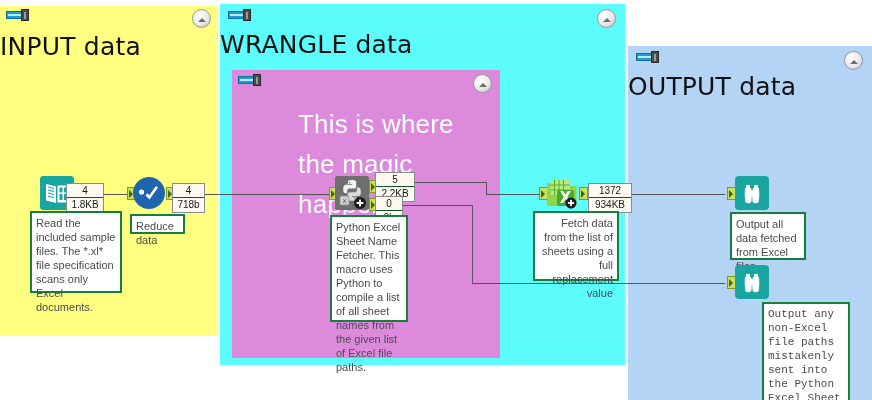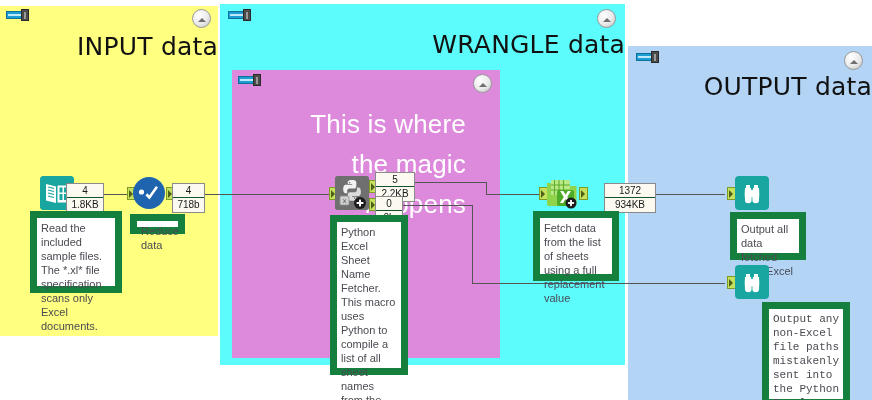--- a/index.html
+++ b/index.html
@@ -13,21 +13,21 @@
 
   
   .container{position:absolute;box-sizing:border-box;}
   .c-input   {left:0px;   top:6px;  width:218px; height:330px; background:#ffff80;}
   .c-wrangle {left:220px; top:4px;  width:405px; height:361px; background:#5cfcfc;}
   .c-output  {left:628px; top:4px;  width:244px; height:381px; background:#b3d4f5;margin-top:42px;}
   .c-magic   {left:232px; top:70px; width:268px; height:288px; background:#dd8adc;}
 
   .c-title{
     position:absolute; left:0; right:0; top:26px;
-    text-align:right; color:#111; font-size:25px; letter-spacing:0.2px;
+    text-align:left; color:#111; font-size:25px; letter-spacing:0.2px;
     font-family:"DejaVu Sans", sans-serif;
   }
   .c-magic .c-title{
     top:34px; color:#ffffff; font-size:26px; line-height:40px;
     font-family:"Liberation Sans", sans-serif;
   }
 
   
   .tog{position:absolute; width:24px; height:12px;}
   .tog .bar{position:absolute;left:0;top:2px;width:17px;height:8px;background:#1a9ed4;border:1px solid #0e6f99;box-sizing:border-box;}
@@ -60,21 +60,21 @@
     position:absolute;background:#fbf9f0;border:1px solid #8a8a8a;
     font-size:10px;line-height:11px;color:#1a1a1a;text-align:center;
     padding:1px 3px 2px 3px; box-sizing:border-box;
     font-family:"Liberation Sans", sans-serif; white-space:nowrap;
   }
   .badge .n{display:block;}
   .badge .s{display:block;border-top:1px solid #14532d;margin:1px -3px 0 -3px;padding-top:1px;}
 
   
   .note{
-    position:absolute;background:#ffffff;border:7px solid #15803d;
+    position:absolute;background:#ffffff;border:2px solid #15803d;
     color:#4a4a52;font-size:11px;line-height:14px;
     padding:3px 4px; box-sizing:border-box;
     font-family:"Liberation Sans", sans-serif;
   }
 
   
   .wire{position:absolute;background:#555;}
   .wh{height:1px;} .wv{width:1px;}
 
   
@@ -193,45 +193,45 @@
     <div class="anchor" style="left:34px;top:22px;"></div>
   </div>
   <div class="badge" style="left:375px;top:172px;width:40px;">
     <span class="n">5</span>
     <span class="s">2.2KB</span>
   </div>
   <div class="badge" style="left:375px;top:196px;width:28px;">
     <span class="n">0</span>
     <span class="s">0b</span>
   </div>
-  <div class="note" style="left:330px;top:215px;width:78px;height:160px;">Python Excel Sheet Name Fetcher. This macro uses Python to compile a list of all sheet names from the given list of Excel file paths.</div>
+  <div class="note" style="left:330px;top:215px;width:78px;height:107px;">Python Excel Sheet Name Fetcher. This macro uses Python to compile a list of all sheet names from the given list of Excel file paths.</div>
 
   <div class="tool" style="left:545px;top:176px;">
     <div class="anchor" style="left:-6px;top:11px;"></div>
     <div class="tool-ico ico-excel">
       <svg width="34" height="34" viewBox="0 0 34 34">
         <path d="M2 7 h12 l2.5 3 h15 v18 a2 2 0 0 1 -2 2 h-25.5 a2 2 0 0 1 -2 -2 z" fill="#8fd44a"></path>
         <rect x="6" y="4" width="19" height="15" rx="1" fill="#b9e887"></rect>
         <g stroke="#5fae2b" stroke-width="1.1">
           <path d="M9.5 4 v15 M14 4 v15 M18.5 4 v15 M6 9 h19 M6 14 h19"></path>
         </g>
         <rect x="12" y="14" width="17" height="16" rx="2" fill="#4cab27"></rect>
         <text x="20.5" y="27" font-size="15" font-weight="bold" text-anchor="middle" fill="#ffffff" font-family="DejaVu Sans, sans-serif">X</text>
         <circle cx="26" cy="27" r="5.5" fill="#1b1b1b"></circle>
         <rect x="25.1" y="23.9" width="1.8" height="6.2" fill="#ffffff"></rect>
         <rect x="22.9" y="26.1" width="6.2" height="1.8" fill="#ffffff"></rect>
       </svg>
     </div>
     <div class="anchor" style="left:34px;top:11px;"></div>
   </div>
-  <div class="badge" style="left:604px;top:183px;width:52px;">
+  <div class="badge" style="left:588px;top:183px;width:44px;">
     <span class="n">1372</span>
     <span class="s">934KB</span>
   </div>
-  <div class="note" style="left:533px;top:211px;width:86px;height:70px;">Fetch data from the list of sheets using a full replacement value</div>
+  <div class="note" style="left:533px;top:211px;width:86px;height:70px;text-align:right;">Fetch data from the list of sheets using a full replacement value</div>
 
   <div class="tool" style="left:735px;top:176px;">
     <div class="anchor" style="left:-8px;top:11px;"></div>
     <div class="tool-ico ico-browse">
       <svg width="34" height="34" viewBox="0 0 34 34">
         <path d="M3 6 h11 l2 2.6 h15 v20 a2 2 0 0 1 -2 2 h-24 a2 2 0 0 1 -2 -2 z" fill="#1aa6a0"></path>
         <path d="M11 9 h4 v3.2 h-4 z M19 9 h4 v3.2 h-4 z" fill="#ffffff"></path>
         <path d="M10 12 h6 q1 6 0.6 12 a3.3 3.3 0 0 1 -6.6 0 q-0.6 -6 0 -12 z" fill="#ffffff"></path>
         <path d="M18 12 h6 q0.6 6 0 12 a3.3 3.3 0 0 1 -6.6 0 q-0.4 -6 0.6 -12 z" fill="#ffffff"></path>
         <rect x="15.5" y="14" width="3" height="7" fill="#ffffff"></rect>

